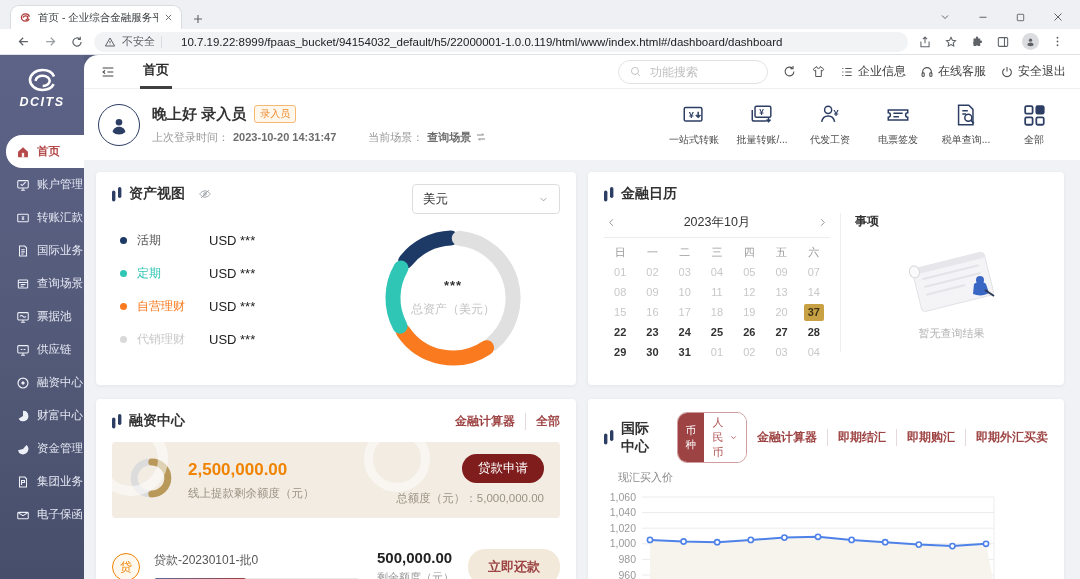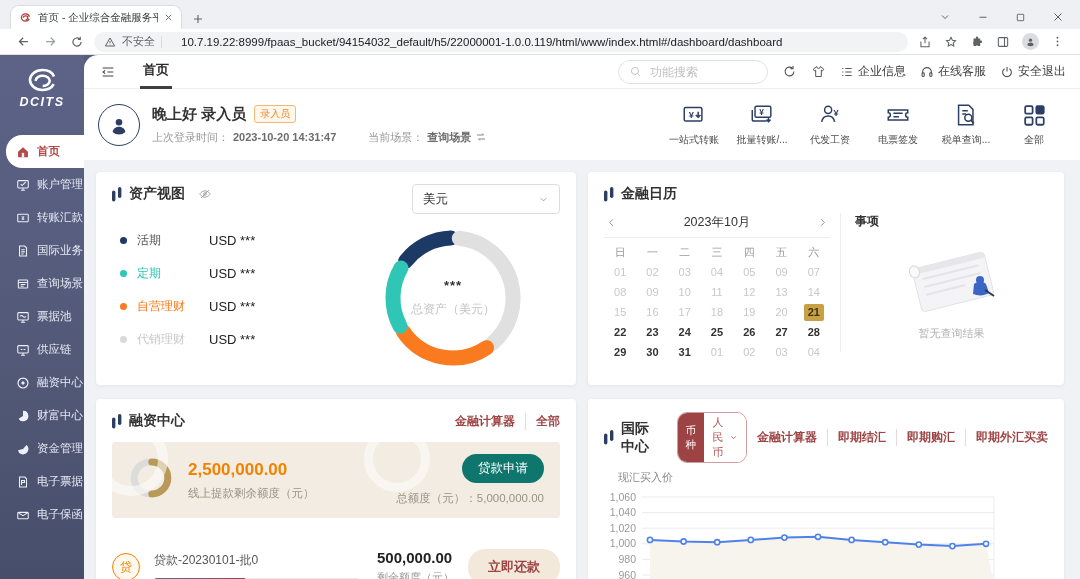--- a/index.html
+++ b/index.html
@@ -110,21 +110,21 @@
   .ev-empty-text{font-size:11px;color:#b3b3b3;margin-top:6px;}
 
   
   .fin-sum{margin:12px 16px 16px 16px;height:76px;background:#f2ecE3;background:#f2ece3;border-radius:4px;display:flex;align-items:center;padding:0 16px;position:relative;overflow:hidden;}
   .fin-sum::before{content:"";position:absolute;width:54px;height:54px;border:10px solid rgba(255,255,255,.55);border-radius:50%;left:-18px;top:-20px;}
   .fin-sum::after{content:"";position:absolute;width:48px;height:48px;border:9px solid rgba(255,255,255,.5);border-radius:50%;right:130px;top:-16px;}
   .fin-amt-block{margin-left:14px;}
   .fin-amt{font-size:17px;font-weight:bold;color:#f08300;}
   .fin-amt-label{font-size:11.5px;color:#9a9383;margin-top:6px;}
   .fin-right{margin-left:auto;display:flex;flex-direction:column;align-items:flex-end;gap:8px;z-index:1;}
-  .btn-apply{background:#0f766e;color:#fff;font-size:12.5px;border:none;border-radius:15px;padding:6px 16px;cursor:pointer;font-family:Liberation Mono, monospace;}
+  .btn-apply{background:#7f1d1d;color:#fff;font-size:12.5px;border:none;border-radius:15px;padding:6px 16px;cursor:pointer;font-family:Liberation Mono, monospace;}
   .fin-total{font-size:11.5px;color:#9a9383;}
   .loan-row{margin:0 16px;padding:15px 0 12px 0;display:flex;align-items:center;}
   .loan-badge{width:26px;height:26px;border-radius:50%;border:1px solid #f08300;color:#f08300;background:#fff8ef;display:flex;align-items:center;justify-content:center;font-size:12px;flex:none;}
   .loan-mid{margin-left:14px;width:205px;}
   .loan-name{font-size:12px;color:#555;}
   .loan-bar{margin-top:9px;height:5px;background:#e9e9e9;border-radius:3px;overflow:hidden;}
   .loan-fill{height:100%;border-radius:3px;background:linear-gradient(90deg,#5c6b92,#9c4343);}
   .loan-amt-block{margin-left:18px;}
   .loan-amt{font-size:15px;font-weight:bold;color:#222;}
   .loan-amt-label{font-size:11px;color:#999;margin-top:4px;}
@@ -359,21 +359,21 @@
             </span>
             <span>资金管理</span>
           </div>
           <div class="side-item">
             <span class="sicon icn">
               <svg viewBox="0 0 24 24" fill="none" stroke="currentColor" stroke-width="1.8">
                 <path d="M6 3.5h9l3 3V20.5H6Z"></path>
                 <path d="M9.5 9.5h5v3.5h-5zM9.5 13v4"></path>
               </svg>
             </span>
-            <span>电子票据</span>
+            <span>集团业务</span>
           </div>
           <div class="side-item">
             <span class="sicon icn">
               <svg viewBox="0 0 24 24" fill="none" stroke="currentColor" stroke-width="1.8">
                 <rect x="3" y="7.5" width="18" height="11" rx="1.5"></rect>
                 <path d="M3.5 8l8.5 5 8.5-5"></path>
               </svg>
             </span>
             <span>电子保函</span>
           </div>
@@ -653,21 +653,21 @@
                   <span class="cal-cell cal-d-muted">12</span>
                   <span class="cal-cell cal-d-muted">13</span>
                   <span class="cal-cell cal-d-muted">14</span>
                   <span class="cal-cell cal-d-muted">15</span>
                   <span class="cal-cell cal-d-muted">16</span>
                   <span class="cal-cell cal-d-muted">17</span>
                   <span class="cal-cell cal-d-muted">18</span>
                   <span class="cal-cell cal-d-muted">19</span>
                   <span class="cal-cell cal-d-muted">20</span>
                   <span class="cal-cell">
-                    <span class="cal-sel">21</span>
+                    <span class="cal-sel">37</span>
                   </span>
                   <span class="cal-cell cal-d-normal">22</span>
                   <span class="cal-cell cal-d-normal">23</span>
                   <span class="cal-cell cal-d-normal">24</span>
                   <span class="cal-cell cal-d-normal">25</span>
                   <span class="cal-cell cal-d-normal">26</span>
                   <span class="cal-cell cal-d-normal">27</span>
                   <span class="cal-cell cal-d-normal">28</span>
                   <span class="cal-cell cal-d-normal">29</span>
                   <span class="cal-cell cal-d-normal">30</span>

